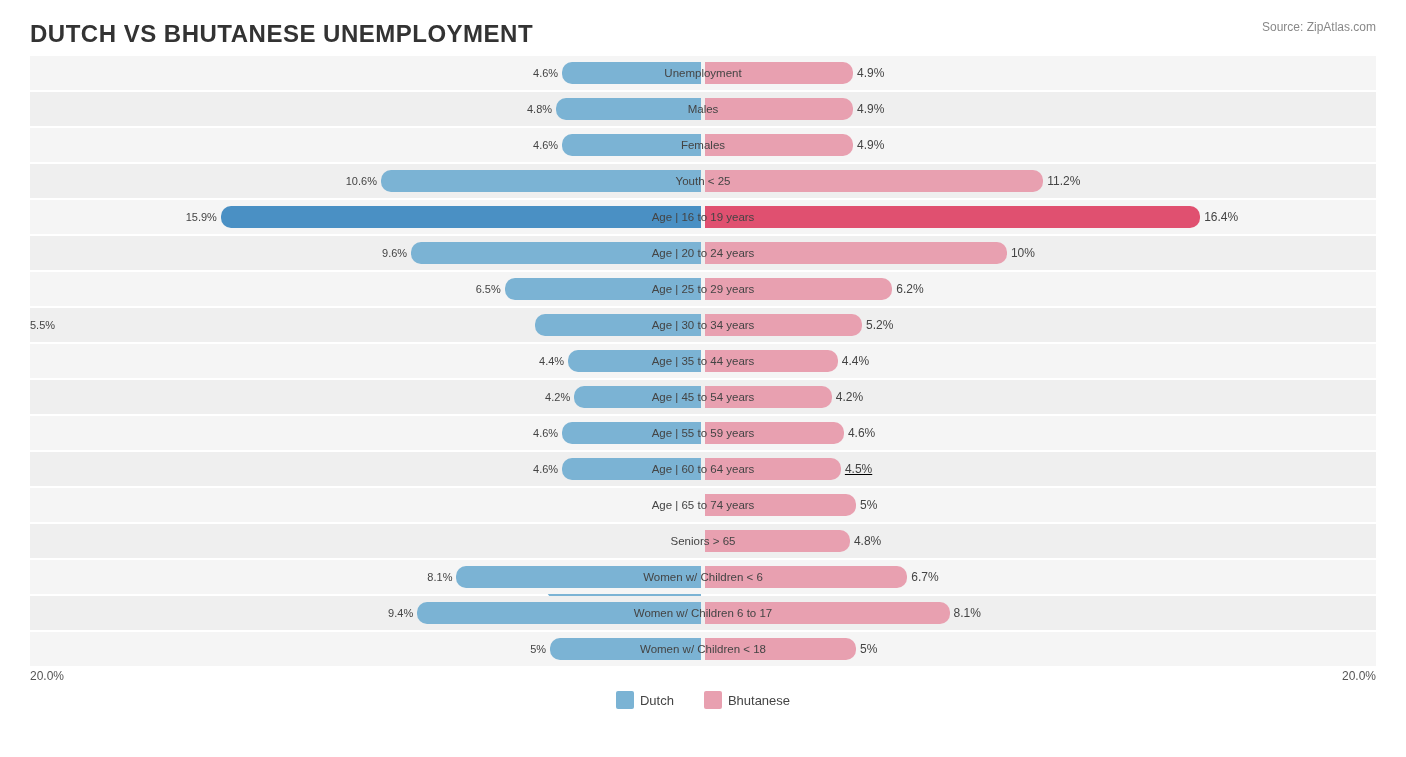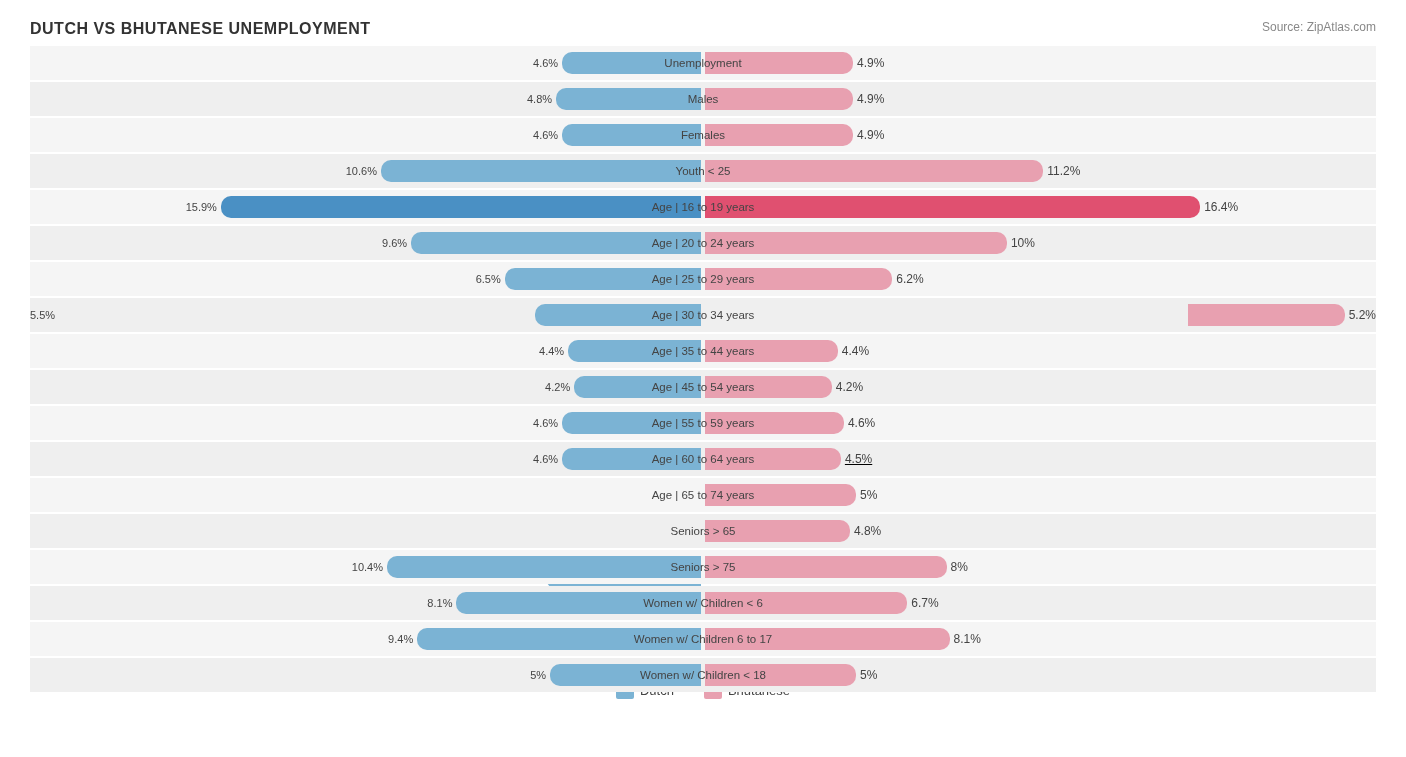--- a/index.html
+++ b/index.html
@@ -11,21 +11,21 @@
       overflow: hidden;
     }
     .chart-container {
       width: 1406px;
       height: 757px;
       background: #fff;
       padding: 20px 30px 60px 30px;
       position: relative;
     }
     .chart-title {
-      font-size: 16px;
+      font-size: 24px;
       font-weight: bold;
       color: #333;
       margin-bottom: 4px;
       text-transform: uppercase;
       letter-spacing: 0.5px;
     }
     .source-label {
       position: absolute;
       top: 20px;
       right: 30px;
@@ -229,21 +229,21 @@
         <div class="bar-right" style="width: calc(15.5% * 1.8);"></div>
         <span class="value-right">6.2%</span>
       </div>
     </div>
       <div class="row">
       <div class="left-bar-container" style="width: 50%; padding-right: 2px; justify-content: space-between;">
         <span class="value-left">5.5%</span>
         <div class="bar-left" style="width: calc(13.750000000000002% * 1.8);"></div>
       </div>
       <div class="row-label">Age | 30 to 34 years</div>
-      <div class="right-bar-container" style="width: 50%; padding-left: 2px; justify-content: flex-end;">
+      <div class="right-bar-container" style="width: 50%; padding-left: 2px;">
         <div class="bar-right" style="width: calc(13% * 1.8);"></div>
         <span class="value-right">5.2%</span>
       </div>
     </div>
       <div class="row">
       <div class="left-bar-container" style="width: 50%; padding-right: 2px;">
         <span class="value-left">4.4%</span>
         <div class="bar-left" style="width: calc(11.000000000000002% * 1.8);"></div>
       </div>
       <div class="row-label">Age | 35 to 44 years</div>
@@ -298,31 +298,20 @@
         <div class="bar-left" style="width: calc(12.75% * 1.8);"></div>
       </div>
       <div class="row-label">Seniors &gt; 65</div>
       <div class="right-bar-container" style="width: 50%; padding-left: 2px;">
         <div class="bar-right" style="width: calc(12% * 1.8);"></div>
         <span class="value-right">4.8%</span>
       </div>
     </div>
       <div class="row">
       <div class="left-bar-container" style="width: 50%; padding-right: 2px;">
-        <span class="value-left">10.4%</span>
-        <div class="bar-left" style="width: calc(26% * 1.8);"></div>
-      </div>
-      <div class="row-label">Seniors &gt; 75</div>
-      <div class="right-bar-container" style="width: 50%; padding-left: 2px;">
-        <div class="bar-right" style="width: calc(20% * 1.8);"></div>
-        <span class="value-right">8%</span>
-      </div>
-    </div>
-      <div class="row">
-      <div class="left-bar-container" style="width: 50%; padding-right: 2px;">
         <span class="value-left">8.1%</span>
         <div class="bar-left" style="width: calc(20.25% * 1.8);"></div>
       </div>
       <div class="row-label">Women w/ Children &lt; 6</div>
       <div class="right-bar-container" style="width: 50%; padding-left: 2px;">
         <div class="bar-right" style="width: calc(16.75% * 1.8);"></div>
         <span class="value-right">6.7%</span>
       </div>
     </div>
       <div class="row">

